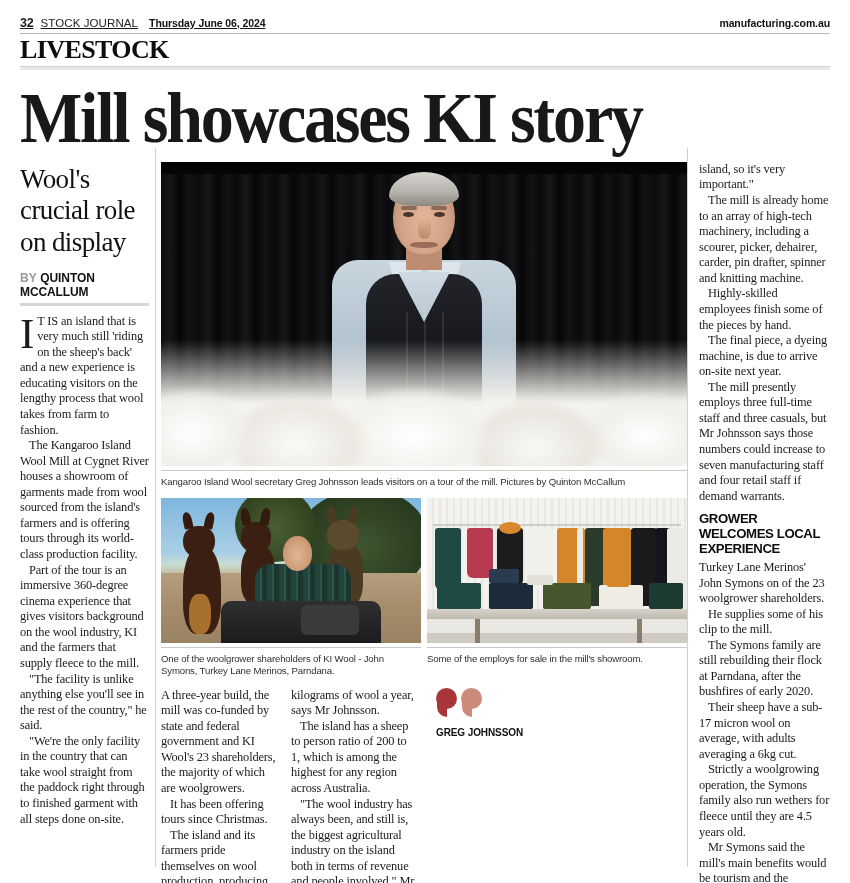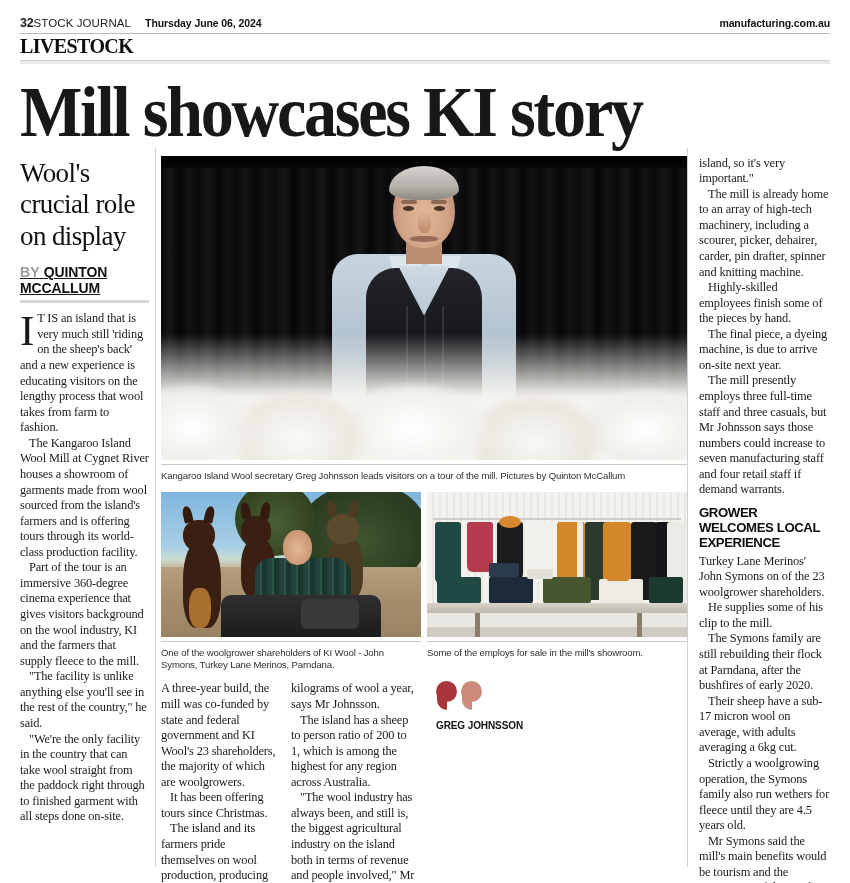--- a/index.html
+++ b/index.html
@@ -21,54 +21,56 @@
     display: flex;
     align-items: baseline;
     justify-content: space-between;
     padding-top: 16px;
     padding-bottom: 3px;
     border-bottom: 1px solid #b8b8b8;
   }
   .masthead-left {
     display: flex;
     align-items: baseline;
+    gap: 7px;
     font-family: "Liberation Sans", sans-serif;
+    text-decoration: underline;
   }
   .folio {
     font-size: 12.5px;
     font-weight: bold;
     letter-spacing: -0.2px;
   }
   .pub-name {
     font-size: 11.5px;
     letter-spacing: 0.1px;
     color: #222;
   }
   .pub-date {
     font-size: 10.5px;
     font-weight: bold;
     letter-spacing: -0.1px;
     color: #111;
-    margin-left: 14px;
+    margin-left: 4px;
   }
   .masthead-url {
     font-family: "Liberation Sans", sans-serif;
     font-size: 10.5px;
     font-weight: bold;
     letter-spacing: -0.1px;
     color: #111;
   }
 
   
   .section-bar {
     padding-top: 2px;
   }
   .section-name {
     font-family: "Liberation Serif", serif;
-    font-size: 20px;
+    font-size: 26px;
     font-weight: bold;
     letter-spacing: -0.6px;
     line-height: 1.05;
     color: #0d0d0d;
   }
   .section-rule {
     height: 4px;
     background: #e9e9e9;
     margin-top: 3px;
     border-top: 1px solid #d2d2d2;
@@ -104,23 +106,22 @@
     font-family: "Liberation Serif", serif;
     font-size: 27px;
     line-height: 1.17;
     letter-spacing: -0.6px;
     color: #111;
     padding-top: 2px;
   }
   .byline {
     margin-top: 12px;
     font-family: "Liberation Sans", sans-serif;
-    font-size: 14px;
+    font-size: 12px;
     letter-spacing: 0.1px;
-    text-decoration: underline;
   }
   .byline .by-word {
     color: #9a9a9a;
     font-weight: bold;
   }
   .byline .by-name {
     color: #111;
     font-weight: bold;
     letter-spacing: -0.1px;
   }

